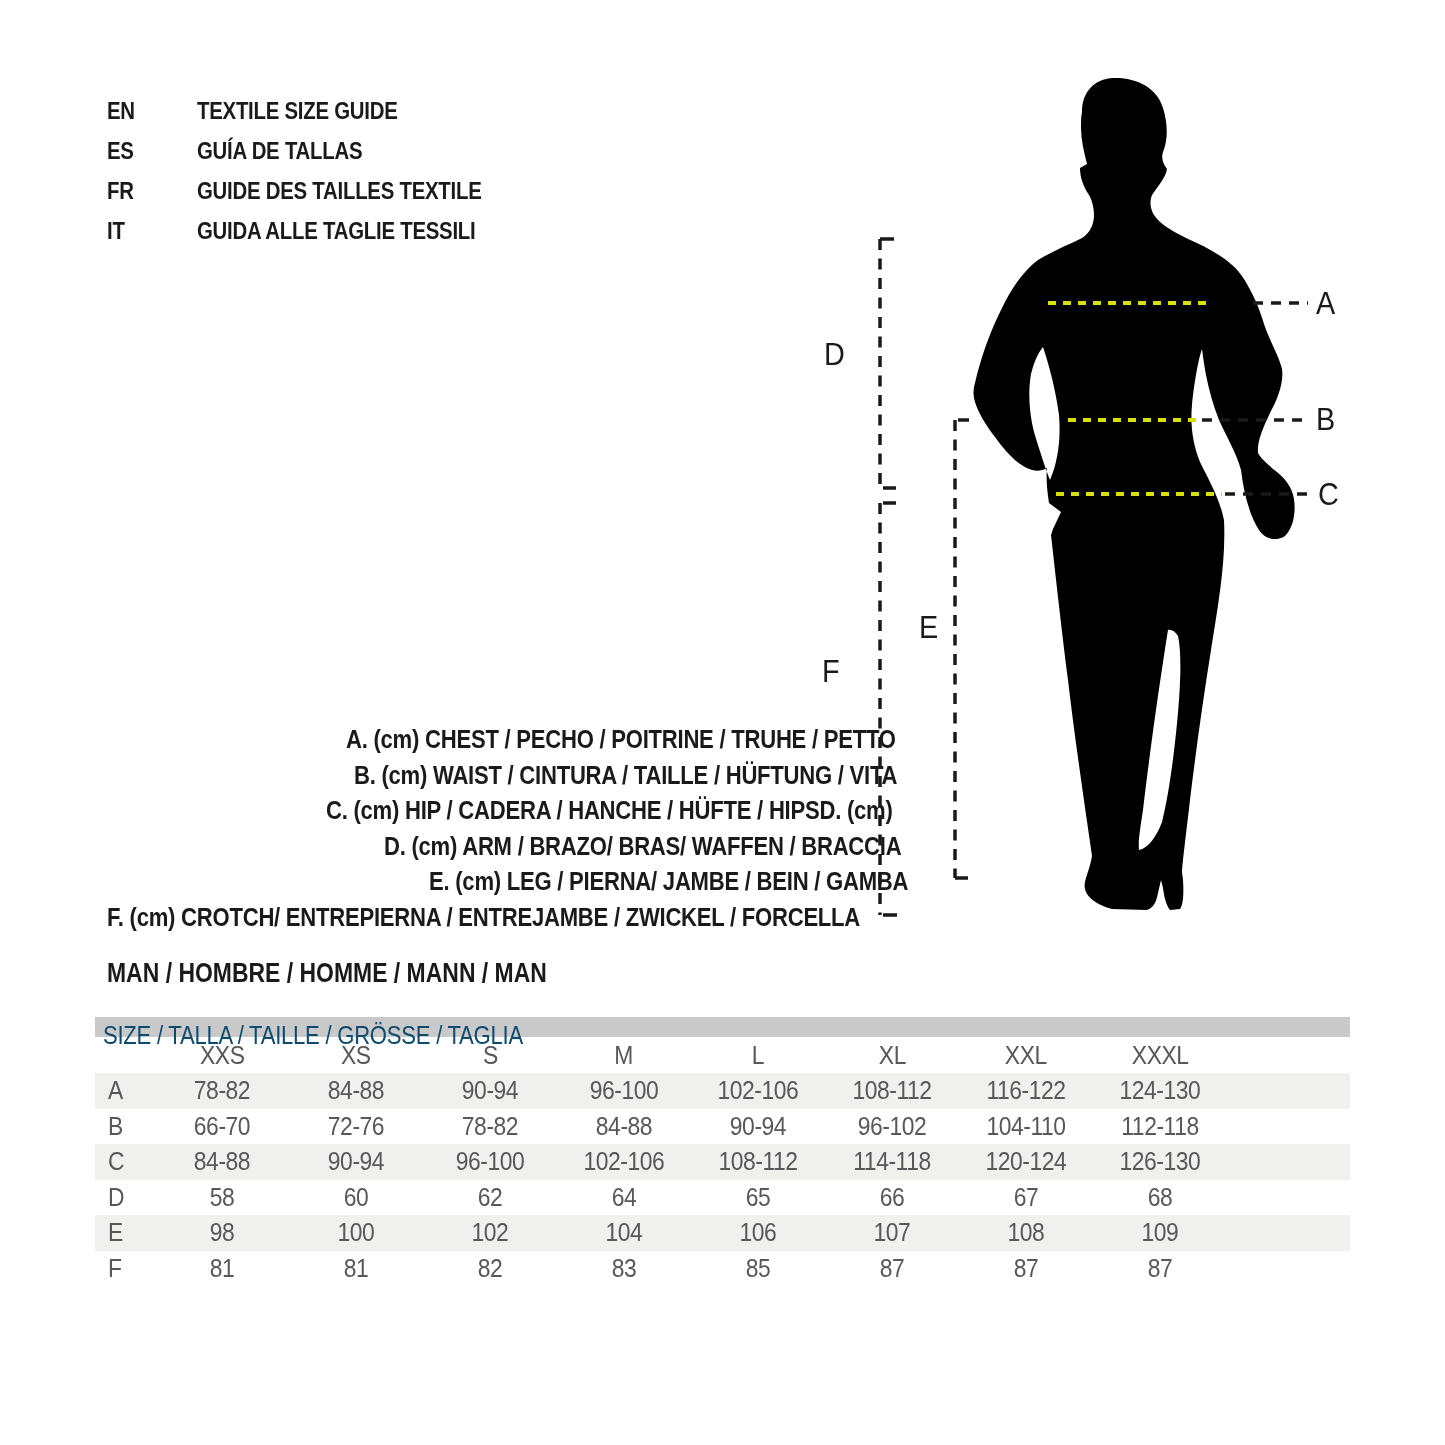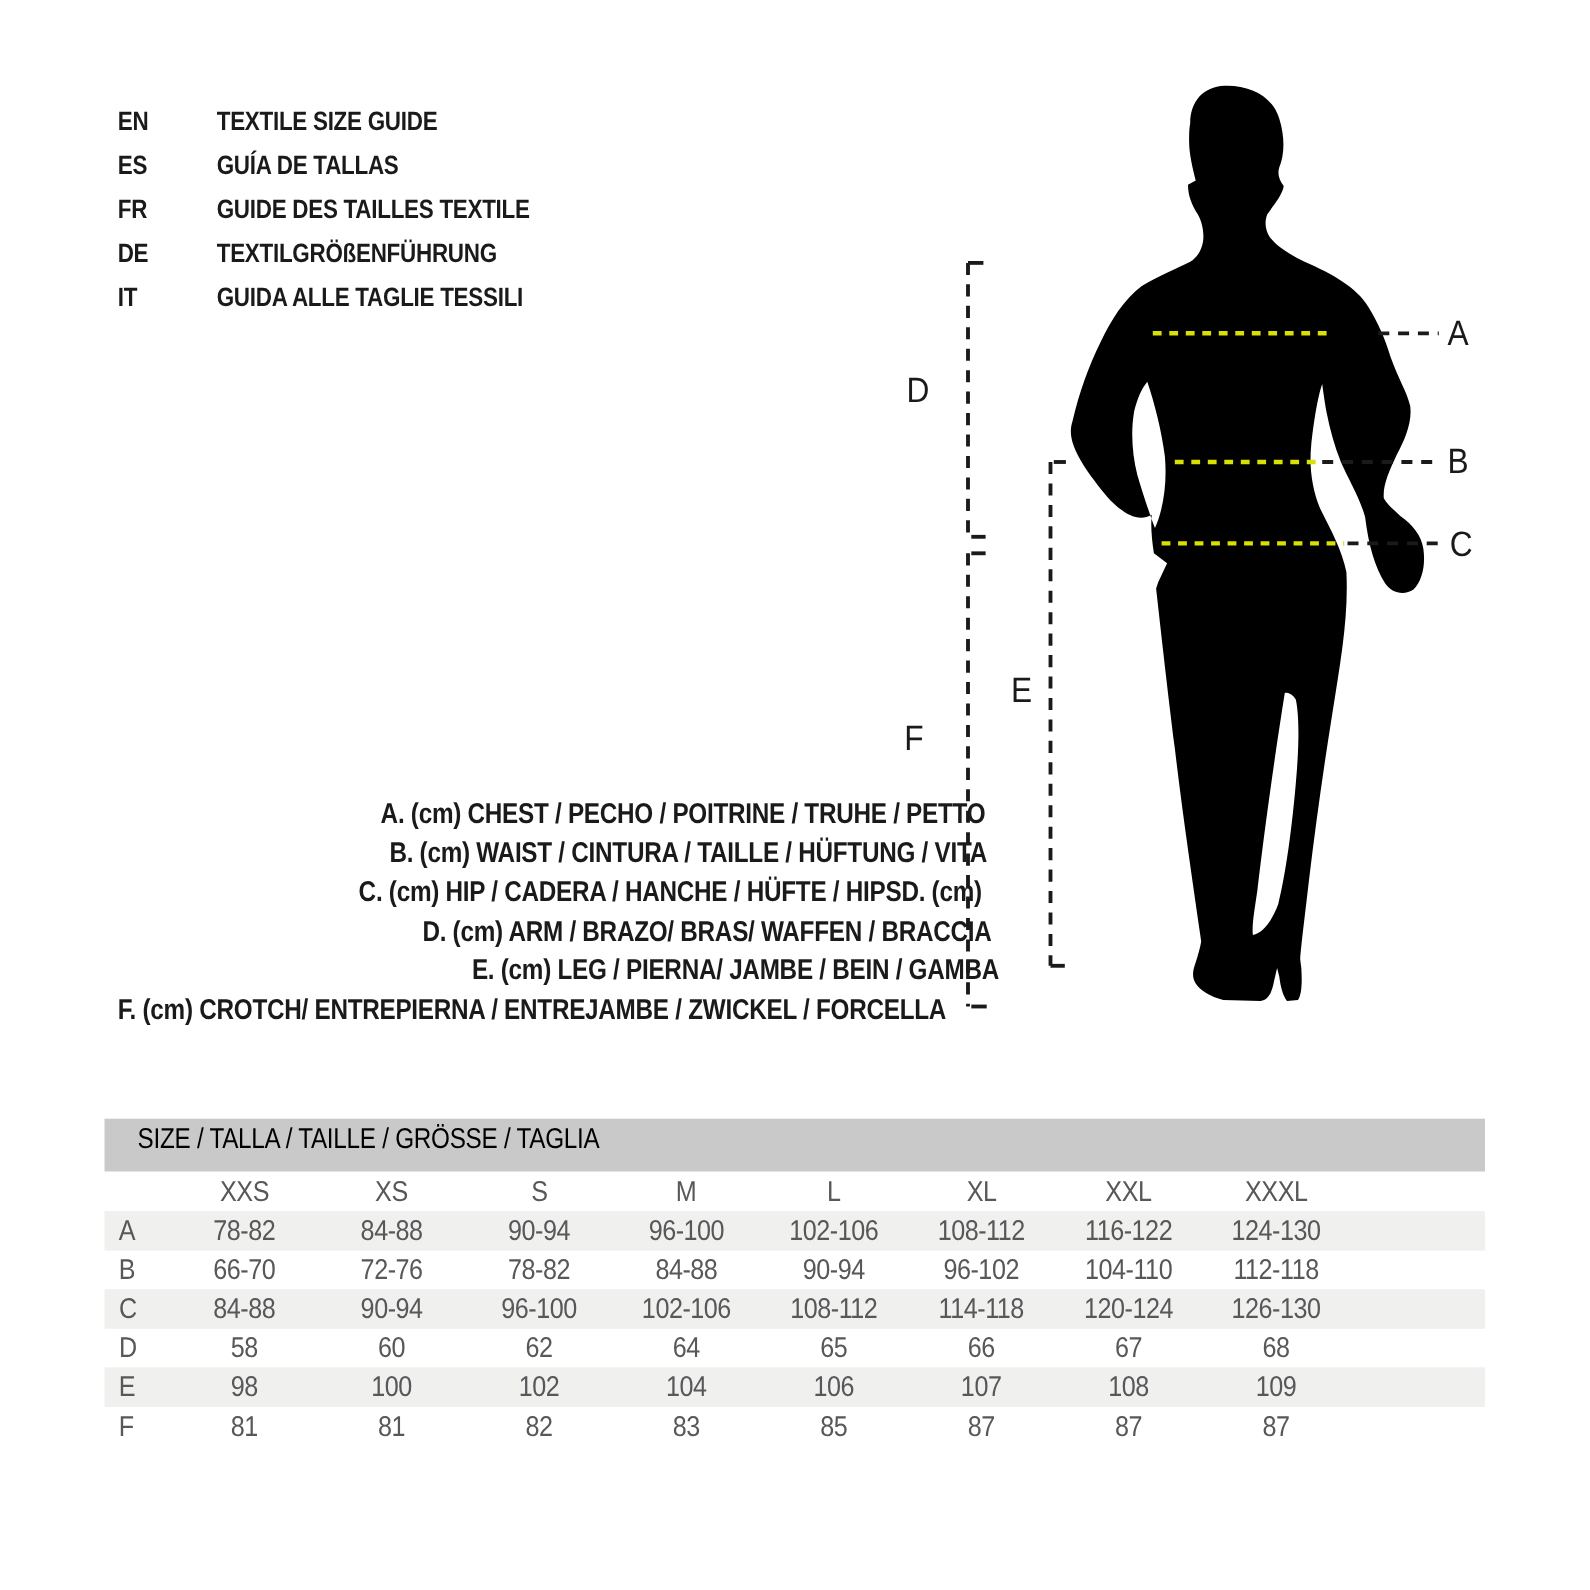--- a/index.html
+++ b/index.html
@@ -22,22 +22,22 @@
 
   
   #gender-line{left:107px;top:955px;height:36px;line-height:36px;font-size:27px;font-weight:700;}
 
   
   .marker-label{font-size:32px;font-weight:400;color:#1a1a1a;width:40px;text-align:left;}
   .marker-label span{display:inline-block;transform:scaleX(0.9);transform-origin:0 50%;}
 
   
   #size-table{left:95px;top:1017px;width:1255px;font-weight:400;color:#58585a;}
-  #table-header{height:48px;line-height:36px;background:#c9c9c9;color:#000000;
-    font-size:26px;padding-left:30px;letter-spacing:-.3px;}
+  #table-header{height:20px;line-height:36px;background:#c9c9c9;color:#0c4a6e;
+    font-size:26px;padding-left:8px;letter-spacing:-.3px;}
   .t-row{display:flex;height:35.5px;line-height:35.5px;font-size:26px;letter-spacing:-.5px;}
   .t-row.cols{height:36px;line-height:36px;}
   .t-row.stripe{background:#f0f0ef;}
   .t-label{flex:0 0 60px;padding-left:12px;box-sizing:border-box;text-align:left;}
   .t-cell{flex:0 0 134px;text-align:center;}
   .t-fill{flex:1 1 auto;}
 </style>
 </head>
 <body>
 
@@ -48,24 +48,20 @@
         <span class="lang-code"><span class="cond">EN</span></span>
         <span class="cond">TEXTILE SIZE GUIDE</span>
       </div>
       <div class="title-line">
         <span class="lang-code"><span class="cond">ES</span></span>
         <span class="cond">GUÍA DE TALLAS</span>
       </div>
       <div class="title-line">
         <span class="lang-code"><span class="cond">FR</span></span>
         <span class="cond">GUIDE DES TAILLES TEXTILE</span>
-      </div>
-      <div class="title-line">
-        <span class="lang-code"><span class="cond">DE</span></span>
-        <span class="cond">TEXTILGRÖßENFÜHRUNG</span>
       </div>
       <div class="title-line">
         <span class="lang-code"><span class="cond">IT</span></span>
         <span class="cond">GUIDA ALLE TAGLIE TESSILI</span>
       </div>
     </div>
 
   <svg class="abs" style="left:0;top:0;" width="1445" height="1445" viewBox="0 0 1445 1445">
     <path fill="#000000" fill-rule="evenodd" d="
       M 1082,112
@@ -170,20 +166,23 @@
 
   <div id="legend-block" class="abs">
       <div class="legend-line"><span class="cond">A. (cm) CHEST / PECHO / POITRINE / TRUHE / PETTO</span></div>
       <div class="legend-line"><span class="cond">B. (cm) WAIST / CINTURA / TAILLE / HÜFTUNG / VITA</span></div>
       <div class="legend-line"><span class="cond">C. (cm) HIP / CADERA / HANCHE / HÜFTE / HIPSD. (cm)</span></div>
       <div class="legend-line"><span class="cond">D. (cm) ARM / BRAZO/ BRAS/ WAFFEN / BRACCIA</span></div>
       <div class="legend-line"><span class="cond">E. (cm) LEG / PIERNA/ JAMBE / BEIN / GAMBA</span></div>
       <div class="legend-line"><span class="cond">F. (cm) CROTCH/ ENTREPIERNA / ENTREJAMBE / ZWICKEL / FORCELLA</span></div>
     </div>
 
+  <div id="gender-line" class="abs">
+    <span class="cond">MAN / HOMBRE / HOMME / MANN / MAN</span>
+  </div>
 
   <div id="size-table" class="abs">
     <div id="table-header">
       <span class="cond">SIZE / TALLA / TAILLE / GRÖSSE / TAGLIA</span>
     </div>
     <div id="table-colrow" class="t-row cols">
         <span class="t-label"></span>
         <span class="t-cell"><span class="condc">XXS</span></span>
         <span class="t-cell"><span class="condc">XS</span></span>
         <span class="t-cell"><span class="condc">S</span></span>

